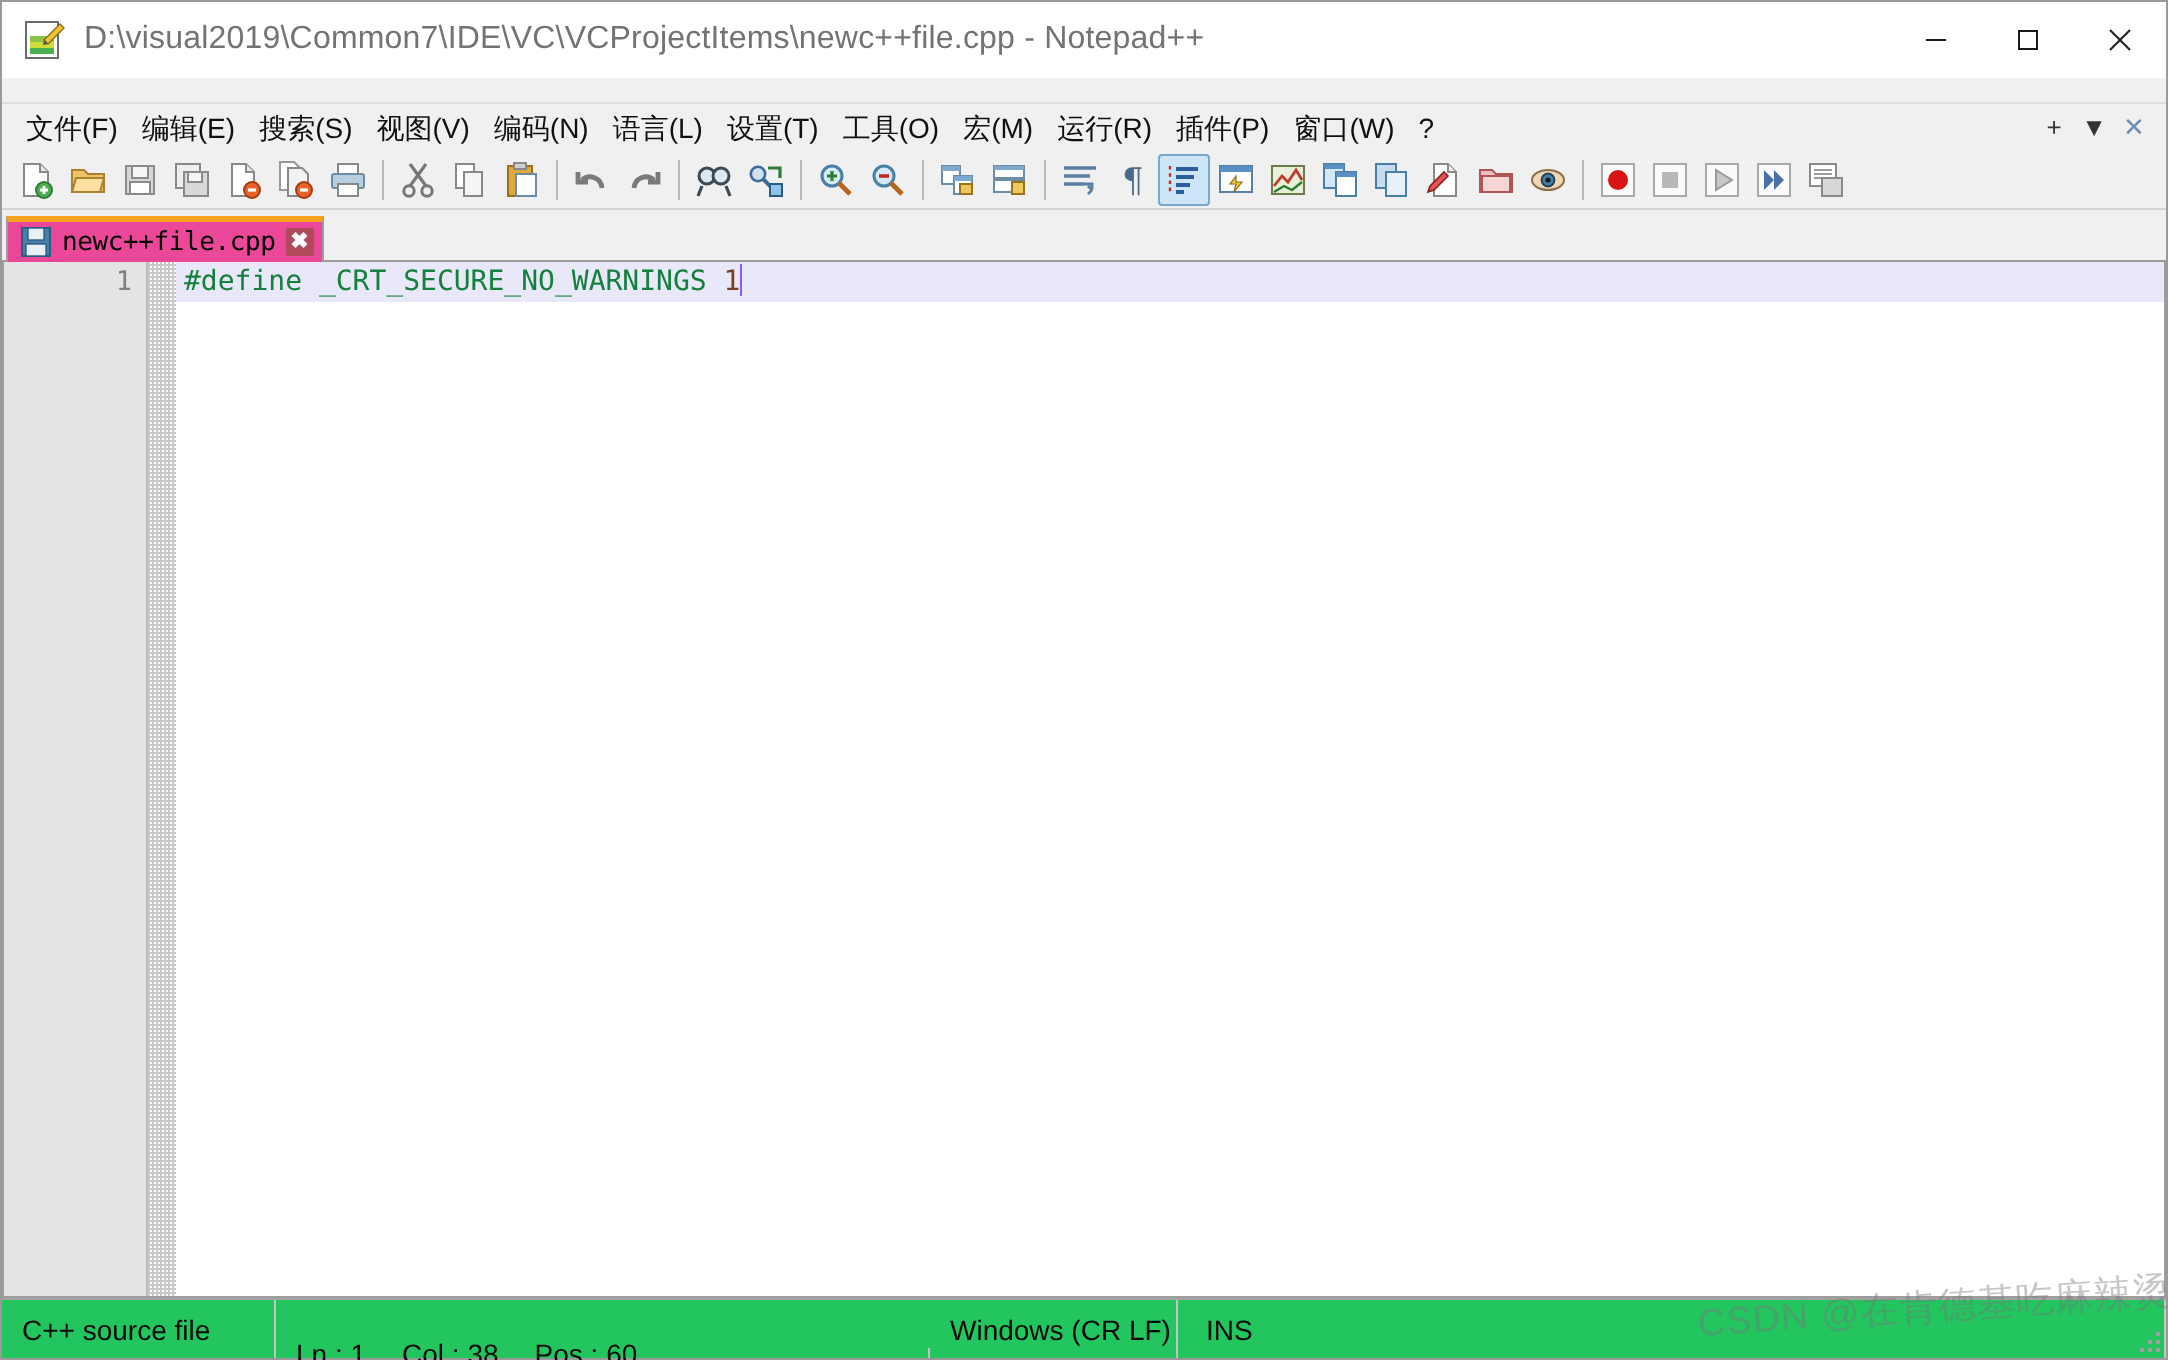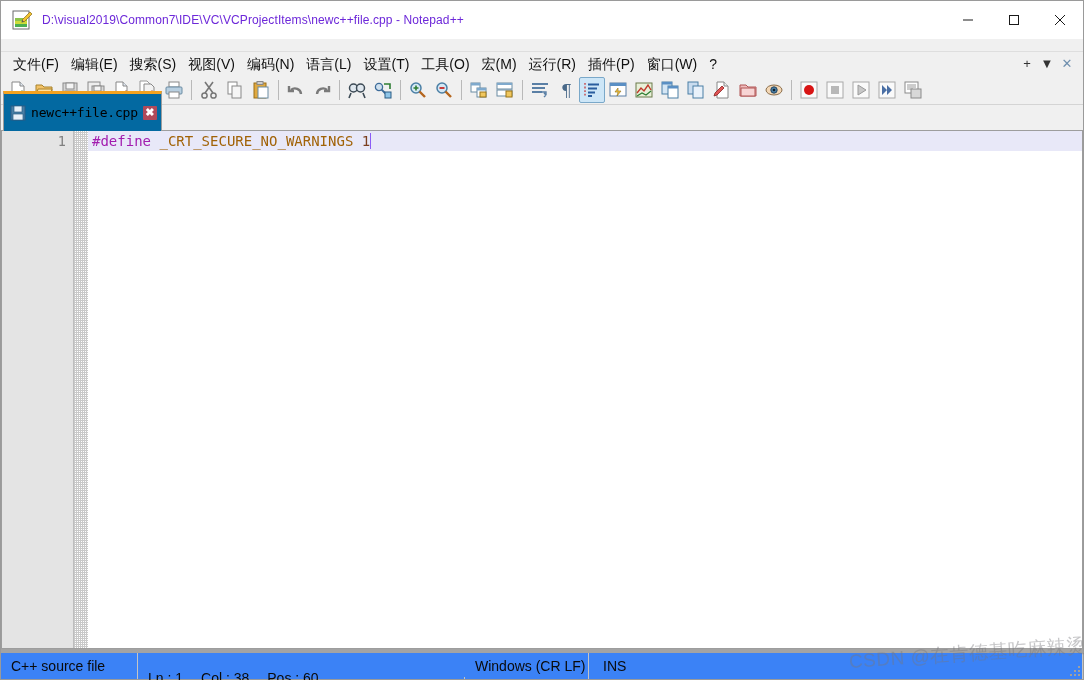--- a/index.html
+++ b/index.html
@@ -22,21 +22,21 @@
     height: 38px; flex: 0 0 38px;
     background: #ffffff;
     display: flex; align-items: center;
     position: relative;
   }
   .app-icon {
     width: 22px; height: 22px; margin-left: 10px; margin-right: 9px;
     position: relative; flex: 0 0 22px;
   }
   .title-text {
-    font-size: 12px; color: #6d28d9;
+    font-size: 16px; color: #737373;
     white-space: nowrap; letter-spacing: 0.1px;
   }
   .win-controls { margin-left: auto; display: flex; height: 38px; }
   .win-btn {
     width: 46px; height: 38px;
     display: flex; align-items: center; justify-content: center;
     color: #1a1a1a;
   }
   .win-btn svg { display: block; }
 
@@ -92,23 +92,23 @@
     background: #f0f0f0;
     display: flex; align-items: flex-end;
     padding-left: 2px;
     position: relative;
   }
   .tabbar::after {
     content: ""; position: absolute; left: 0; right: 0; bottom: 0;
     height: 1px; background: #9d9d9d;
   }
   .tab {
-    height: 40px;
+    height: 23px;
     display: flex; align-items: center;
-    background: #0369a1;
+    background: #ec4899;
     border: 1px solid #9d9d9d;
     border-bottom: none;
     border-top: 3px solid #f5a21e;
     padding: 0 4px 0 6px;
     position: relative; z-index: 2;
     gap: 5px;
   }
   .tab-icon { width: 16px; height: 16px; flex: 0 0 16px; }
   .tab-label {
     font-family: "DejaVu Sans Mono", monospace;
@@ -169,36 +169,36 @@
   }
   .code-line.current {
     background: #e8e8f8;
     height: 20px; line-height: 20px;
     white-space: pre;
     font-family: "DejaVu Sans Mono", monospace;
     font-size: 14px;
     padding-left: 4px;
     position: relative;
   }
-  .tok-pre  { color: #a21caf; }
-  .tok-id   { color: #a16207; }
+  .tok-pre  { color: #15803d; }
+  .tok-id   { color: #15803d; }
   .tok-num  { color: #7b3f20; }
   .caret {
     display: inline-block;
     width: 1px; height: 16px;
     background: #8b5cf6;
     vertical-align: -3px;
   }
 
   
   .statusbar {
     height: 30px; flex: 0 0 30px;
-    background: #3b82f6;
+    background: #22c55e;
     display: flex; align-items: stretch;
-    border-top: 4px solid #a3a3a3;
+    border-top: 1px solid #a3a3a3;
     position: relative;
     font-size: 14px; color: #0a0a0a;
   }
   .sb-cell {
     display: flex; align-items: center;
     padding-left: 10px;
     border-right: 1px solid #c4c4c4;
     white-space: nowrap;
   }
   .sb-cell:last-child { border-right: none; }

